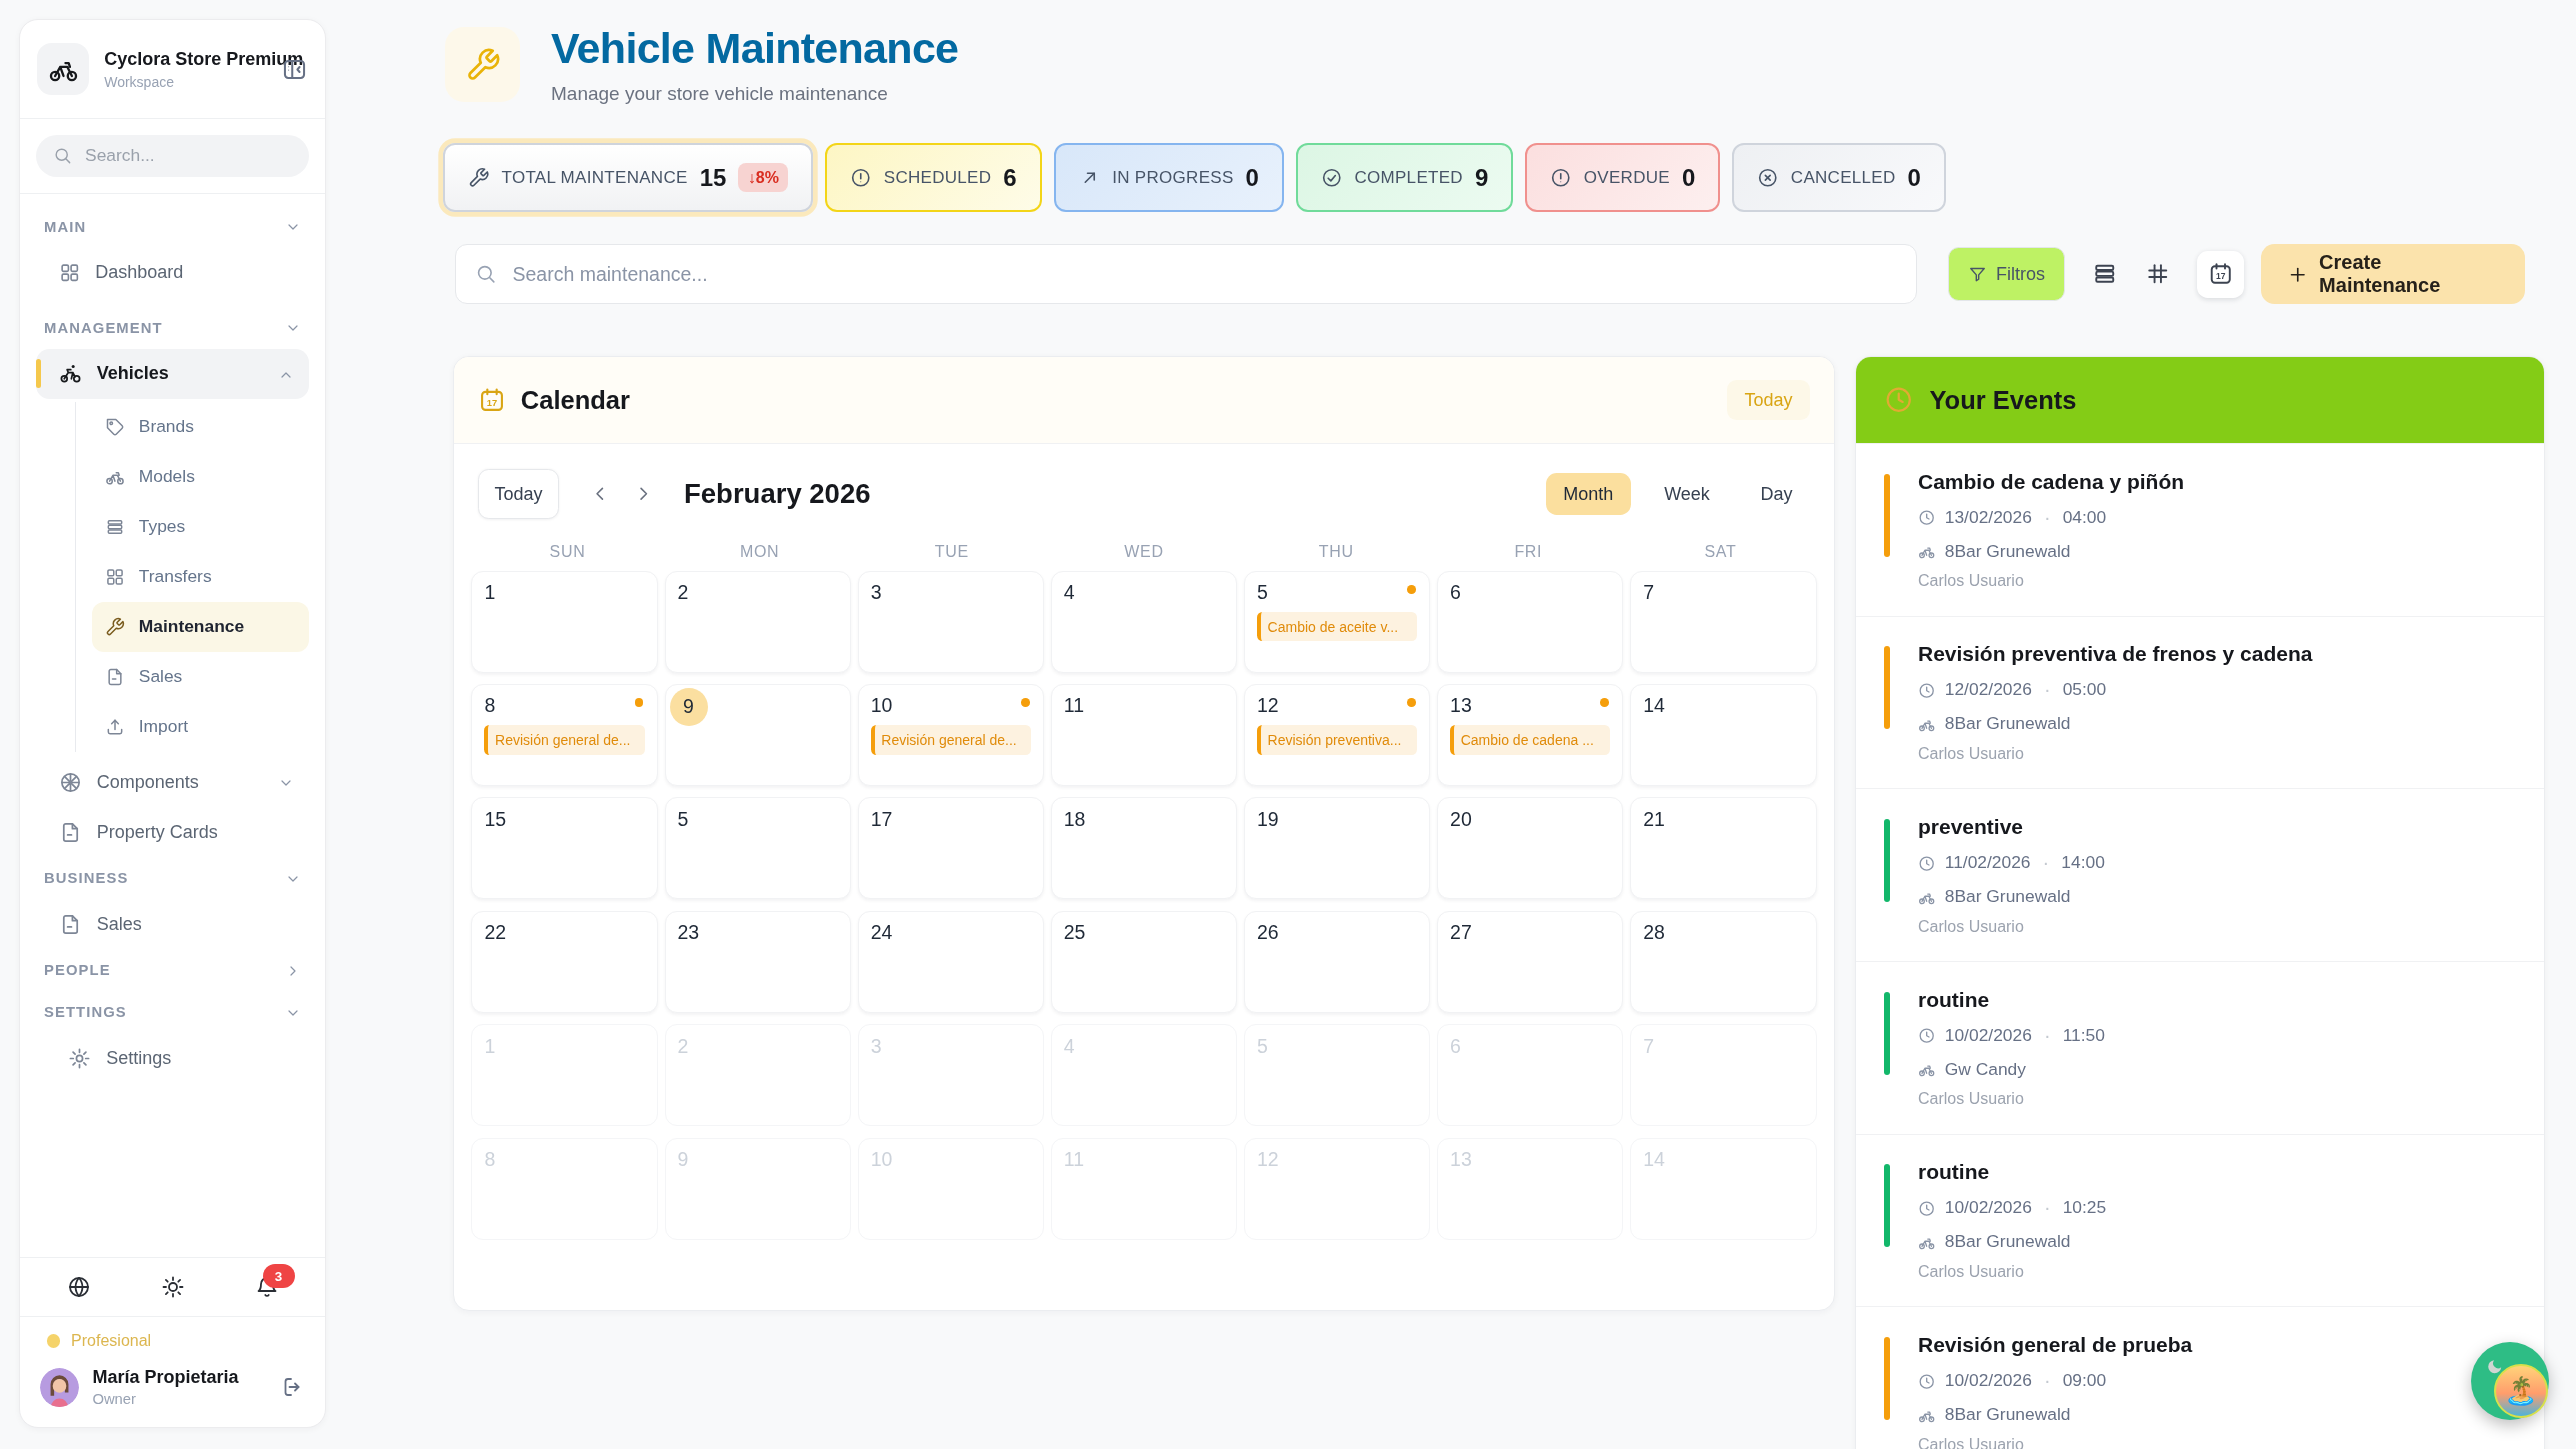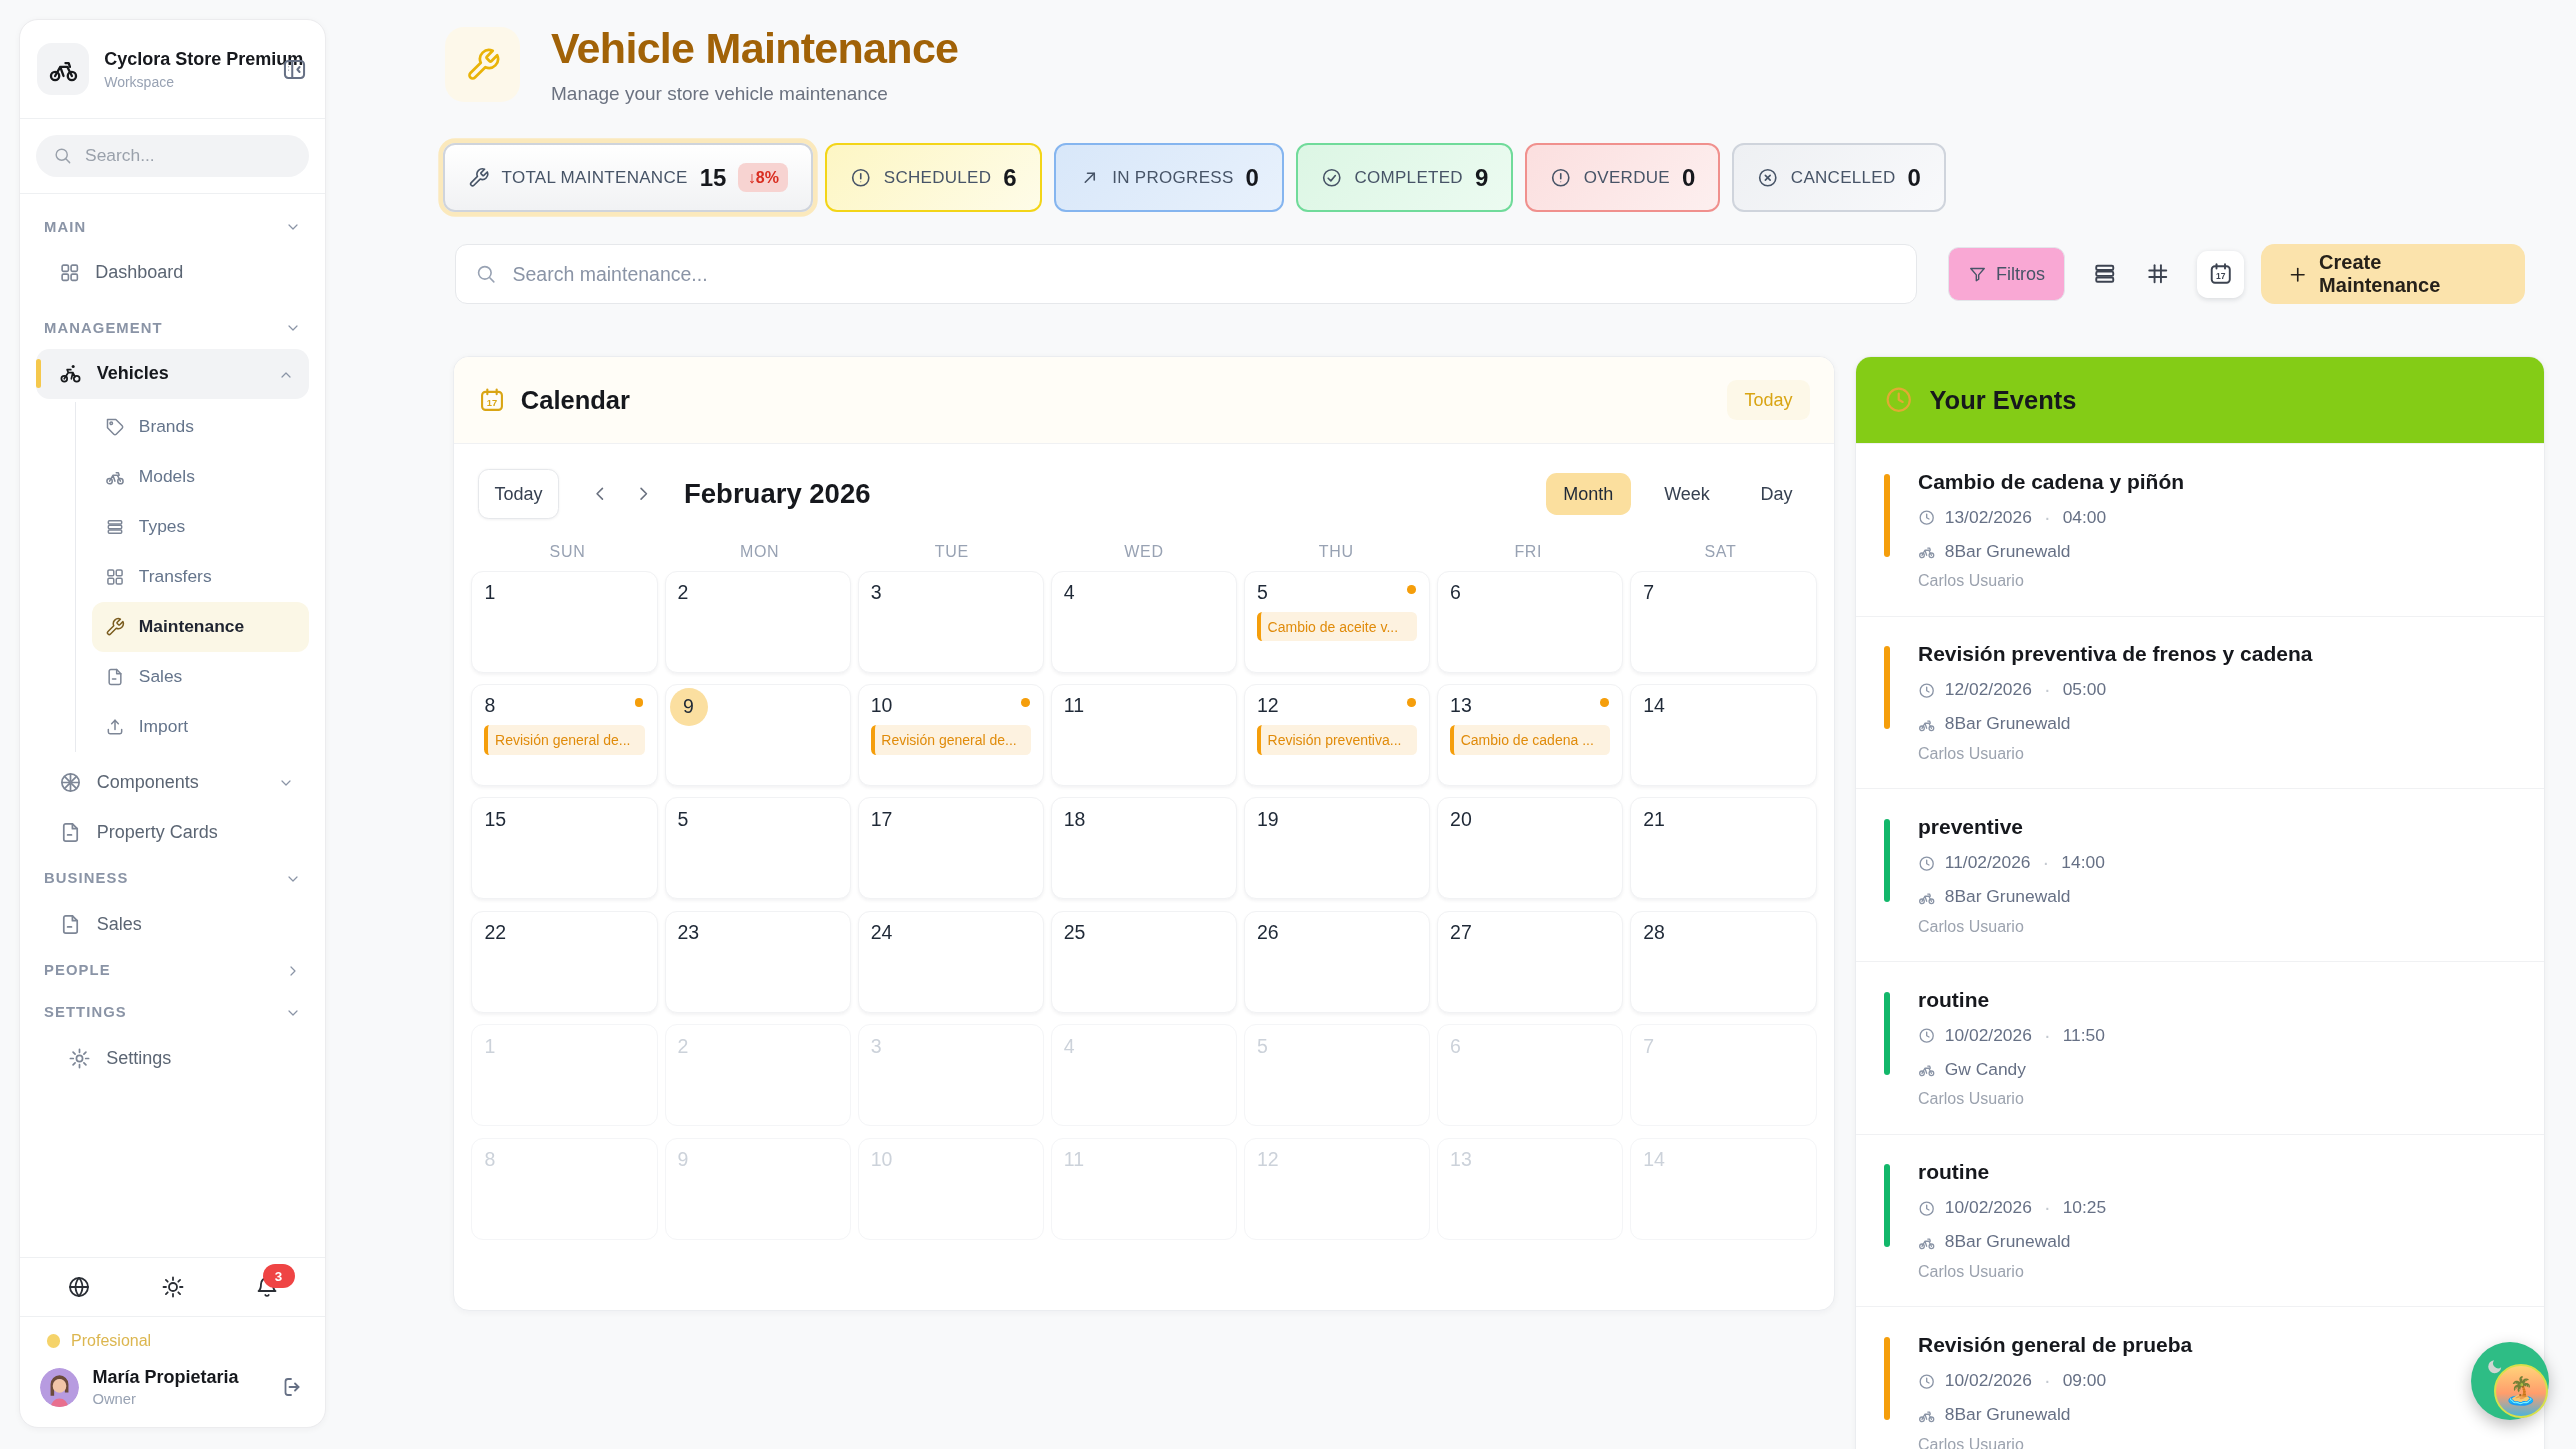--- a/index.html
+++ b/index.html
@@ -45,21 +45,21 @@
   .profile-row{display:flex;align-items:center;gap:13.4px;padding:13.4px 20px 20px 20px;}
   .avatar{width:39px;height:39px;border-radius:50%;overflow:hidden;flex:none;}
   .prof-meta{flex:1;}
   .prof-name{font-size:18px;font-weight:bold;color:#16181d;}
   .prof-role{font-size:14.8px;color:#98a2b3;margin-top:2.7px;}
   .logout{color:#667085;cursor:pointer;}
 
   
   .page-head{position:absolute;left:445px;top:27px;display:flex;gap:31px;}
   .head-icon{width:75px;height:75px;border-radius:19px;background:#fdf8ea;display:flex;align-items:center;justify-content:center;color:#e9b308;}
-  .page-title{font-size:43px;font-weight:800;color:#a16207;letter-spacing:-0.7px;line-height:1;}
+  .page-title{font-size:43px;font-weight:800;color:#0369a1;letter-spacing:-0.7px;line-height:1;}
   .page-sub{font-size:19px;color:#6b7280;margin-top:13.4px;}
 
   
   .stats-row{position:absolute;left:443px;top:143px;display:flex;gap:12px;}
   .chip{height:65px;border-radius:12px;display:flex;align-items:center;gap:12px;padding:0 23px;cursor:pointer;border:2px solid transparent;}
   .chip .c-label{font-size:17px;color:#475467;letter-spacing:0.3px;}
   .chip .c-value{font-size:24px;font-weight:800;color:#16181d;}
   .chip .c-ic{color:#475467;}
   .chip--total{background:linear-gradient(180deg,#ffffff,#f1f2f4);border-color:#cfd4dc;box-shadow:0 0 0 4.7px #fbe9bc;}
   .chip--scheduled{background:linear-gradient(135deg,#fdf6c4,#fefce8);border-color:#f3d518;}
@@ -67,21 +67,21 @@
   .chip--completed{background:linear-gradient(135deg,#dcf6e4,#ecfbf1);border-color:#70db9a;}
   .chip--overdue{background:linear-gradient(135deg,#fbdfdf,#fdefef);border-color:#f0908d;}
   .chip--cancelled{background:linear-gradient(135deg,#eef0f3,#f8f9fb);border-color:#cfd4dc;text-align:center;}
   .c-badge{background:#f7d3d1;color:#d92d20;font-size:16px;font-weight:bold;border-radius:8px;padding:5.4px 9.4px;}
 
   
   .tool-row{position:absolute;left:455px;top:244px;right:51px;display:flex;align-items:center;}
   .search-main{width:1519px;height:60px;background:#fff;border:1.3px solid #e6e8eb;border-radius:12px;display:flex;align-items:center;gap:14px;padding:0 19px;box-sizing:border-box;}
   .search-main input{border:none;outline:none;background:transparent;font-size:19.5px;color:#374151;width:100%;font-family:inherit;}
   .search-main input::placeholder{color:#8a94a6;}
-  .btn-filters{margin-left:31px;height:52px;border-radius:10.7px;background:#f9a8d4;border:1.3px solid #e3e6ea;display:flex;align-items:center;gap:9.4px;
+  .btn-filters{margin-left:31px;height:52px;border-radius:10.7px;background:#bef264;border:1.3px solid #e3e6ea;display:flex;align-items:center;gap:9.4px;
     padding:0 19px;font-size:18px;color:#475467;cursor:pointer;}
   .view-group{display:flex;align-items:center;gap:27px;margin-left:27px;color:#3c4350;}
   .view-cal{width:47px;height:47px;border-radius:10.7px;background:#fff;box-shadow:0 1.3px 5.4px rgba(16,24,40,.12);display:flex;align-items:center;justify-content:center;}
   .btn-create{margin-left:17.4px;height:60px;border-radius:13.4px;background:#fbe3ac;display:flex;align-items:center;gap:10.7px;padding:0 25.5px;
     font-size:20px;font-weight:bold;color:#26211a;cursor:pointer;}
 
   
   .cal-card{position:absolute;left:453px;top:356px;width:1380px;height:953px;background:#fff;border:0.7px solid #ebedf0;border-radius:16px;
     box-shadow:0 1.3px 6.7px rgba(16,24,40,.04);overflow:hidden;}
   .cal-head{height:86px;display:flex;align-items:center;gap:14.8px;padding:0 24px;background:#fffdf7;}

